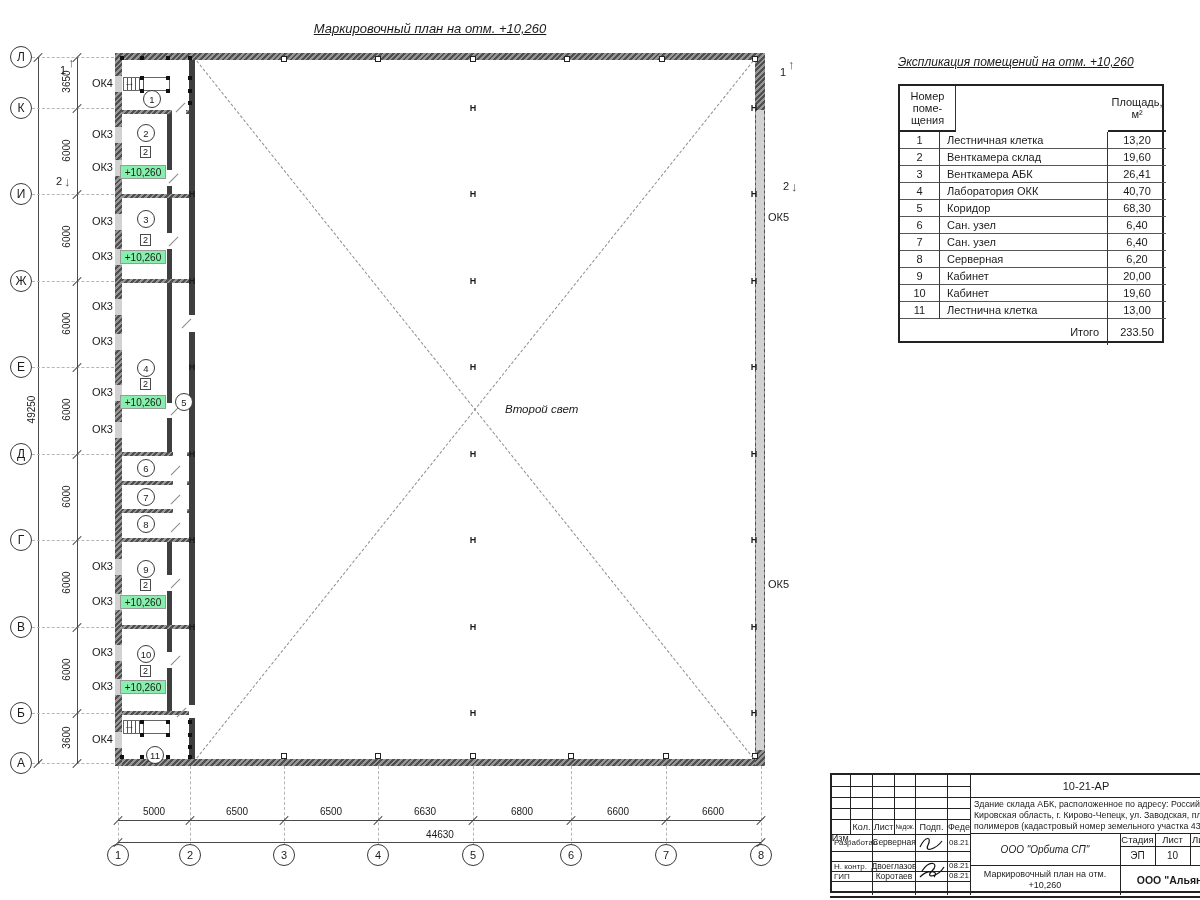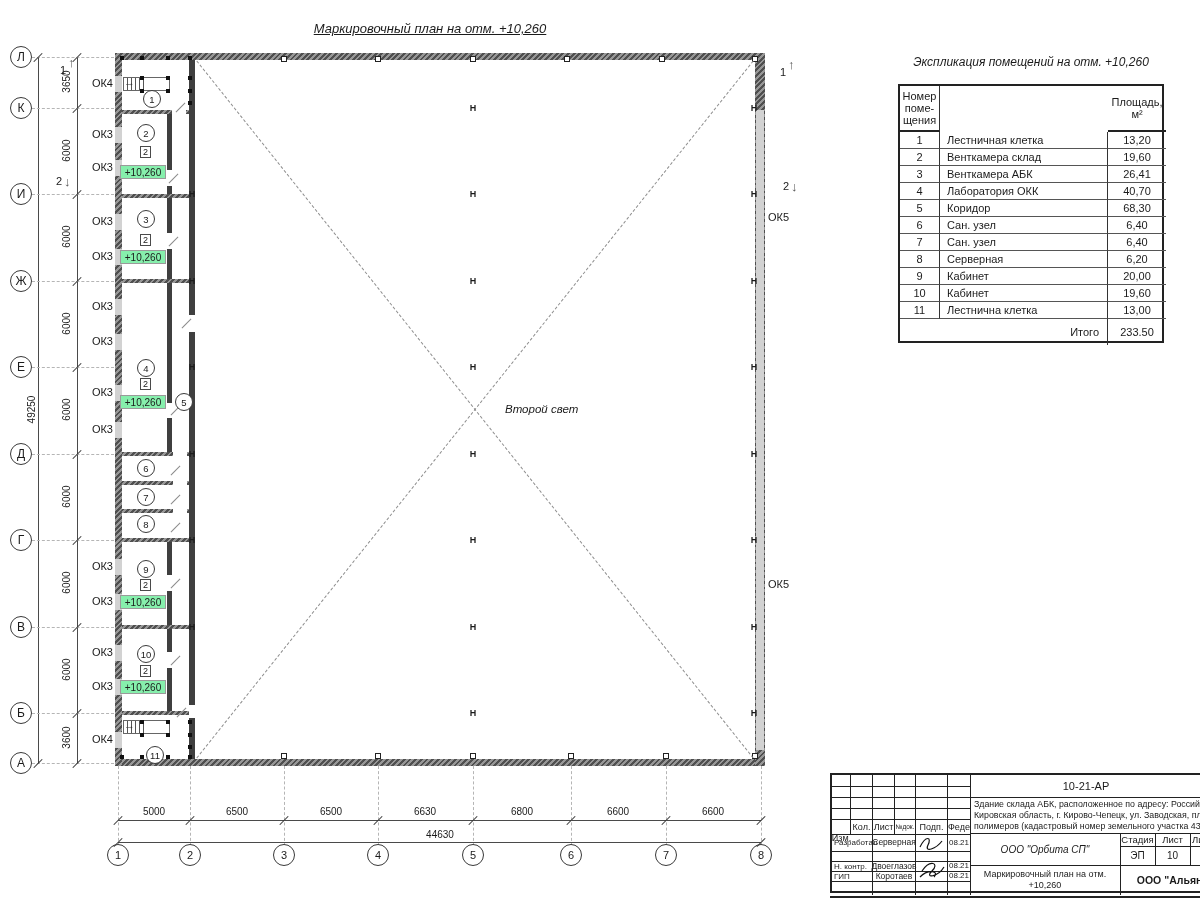--- a/index.html
+++ b/index.html
@@ -25,21 +25,21 @@
   .dash-h{border-top:1px dashed #b5b5b5;height:0;}
   .dash-v{border-left:1px dashed #b5b5b5;width:0;}
   .dimline-v{border-left:1px solid #4a4a4a;width:0;}
   .dimline-h{border-top:1px solid #4a4a4a;height:0;}
   .sqdot{background:#111;}
   .wsq{background:#fff;border:1px solid #222;}
   .door{border-top:1px solid #8a8a8a;height:0;transform:rotate(-45deg);}
   .stline{background:#555;}
   #plan-title{font-size:13px;font-style:italic;text-decoration:underline;text-align:center;}
   #second-light{font-size:11.5px;font-style:italic;}
-  .expl-title{font-size:12px;font-style:italic;text-align:center;}
+  .expl-title{font-size:12px;font-style:italic;text-decoration:underline;}
   .cell{display:flex;align-items:center;justify-content:center;text-align:center;}
   .tb-line{background:#222;}
   .tb-txt{font-size:9px;line-height:1.2;}
 </style>
 </head>
 <body>
 
 <div id="sheet">
   <div id="plan-title" class="abs" style="left:280px;top:21px;width:300px;">Маркировочный план на отм. +10,260</div>
 
@@ -293,21 +293,21 @@
       <div class="abs" style="left: 780px; top: 66px; font-size: 11px;">1</div>
       <div class="abs" style="left: 788px; top: 57px; font-size: 13px; color: rgb(85, 85, 85);">↑</div>
       <div class="abs" style="left: 783px; top: 180px; font-size: 11px;">2</div>
       <div class="abs" style="left: 791px; top: 179px; font-size: 13px; color: rgb(85, 85, 85);">↓</div>
     </div>
 
   <div id="second-light" class="abs" style="left:505px;top:403px;">Второй свет</div>
 
   <div class="abs expl-title" style="left:898px;top:55px;width:266px;">Экспликация помещений на отм. +10,260</div>
   <div id="expl" class="abs" style="left: 898px; top: 84px; width: 266px; height: 259px; border: 2px solid rgb(34, 34, 34); background: rgb(255, 255, 255);">
-      <div class="abs cell" style="left: 0px; top: 0px; width: 40px; height: 46px; font-size: 11px; white-space: pre-line; border-right: 1px solid rgb(51, 51, 51); border-bottom: 2px solid rgb(34, 34, 34);">Номер
+      <div class="abs cell" style="left: 0px; top: 0px; width: 56px; height: 46px; font-size: 11px; white-space: pre-line; border-right: 1px solid rgb(51, 51, 51); border-bottom: 2px solid rgb(34, 34, 34);">Номер
 поме-
 щения</div>
       <div class="abs cell" style="left: 208px; top: 0px; width: 58px; height: 46px; font-size: 11px; white-space: pre-line; border-bottom: 2px solid rgb(34, 34, 34);">Площадь,
 м²</div>
       <div class="abs cell" style="left: 0px; top: 46px; width: 40px; height: 17px; font-size: 11px; border-right: 1px solid rgb(51, 51, 51); border-bottom: 1px solid rgb(85, 85, 85);">1</div>
       <div class="abs cell" style="left: 40px; top: 46px; width: 168px; height: 17px; font-size: 11px; justify-content: flex-start; padding-left: 7px; text-align: left; border-right: 1px solid rgb(51, 51, 51); border-bottom: 1px solid rgb(85, 85, 85);">Лестничная клетка</div>
       <div class="abs cell" style="left: 208px; top: 46px; width: 58px; height: 17px; font-size: 11px; border-bottom: 1px solid rgb(85, 85, 85);">13,20</div>
       <div class="abs cell" style="left: 0px; top: 63px; width: 40px; height: 17px; font-size: 11px; border-right: 1px solid rgb(51, 51, 51); border-bottom: 1px solid rgb(85, 85, 85);">2</div>
       <div class="abs cell" style="left: 40px; top: 63px; width: 168px; height: 17px; font-size: 11px; justify-content: flex-start; padding-left: 7px; text-align: left; border-right: 1px solid rgb(51, 51, 51); border-bottom: 1px solid rgb(85, 85, 85);">Венткамера склад</div>
       <div class="abs cell" style="left: 208px; top: 63px; width: 58px; height: 17px; font-size: 11px; border-bottom: 1px solid rgb(85, 85, 85);">19,60</div>

